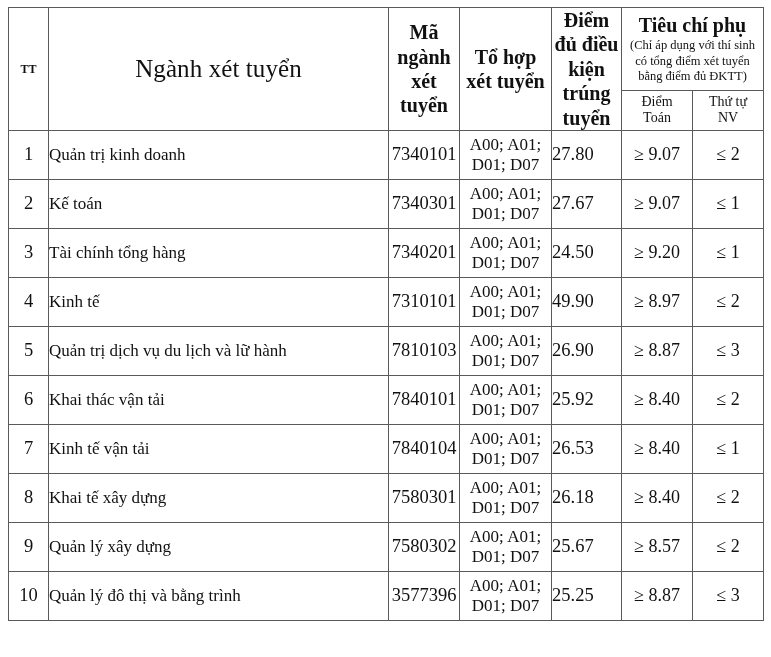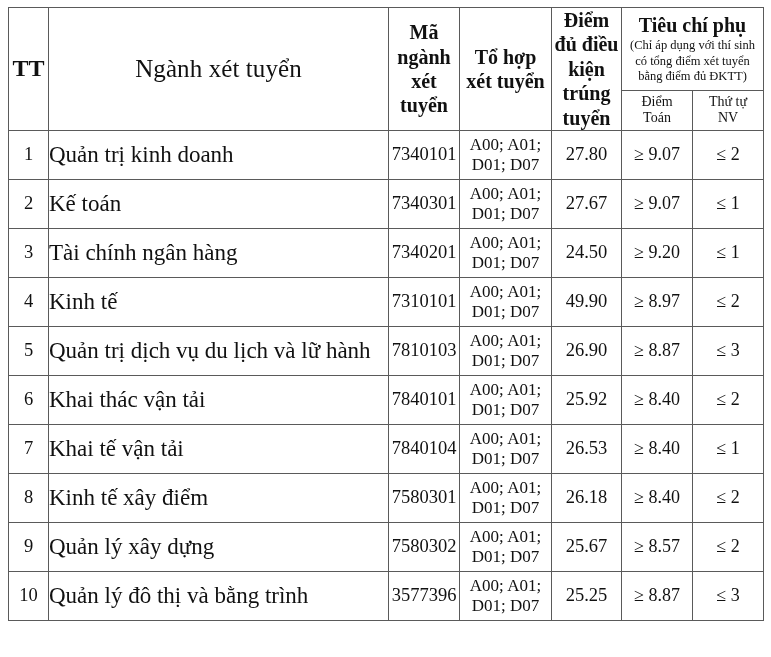--- a/index.html
+++ b/index.html
@@ -49,21 +49,21 @@
   thead th {
     font-weight: bold;
     text-align: center;
     line-height: 1.22;
   }
   .th-main {
     font-size: 25px;
     font-weight: normal;
     letter-spacing: 0.1px;
   }
-  .th-tt { font-size: 24px; }
+  .th-tt { font-size: 12px; }
   .th-stacked {
     font-size: 20px;
     padding: 3px 2px;
   }
   .th-group-wrap {
     padding: 2px 3px 3px 3px;
     text-align: center;
     font-family: Liberation Serif, serif;
   }
   .th-group-title {
@@ -92,35 +92,35 @@
     height: 48px;
     font-size: 18.5px;
   }
   td.tt {
     text-align: center;
     font-size: 18.5px;
   }
   td.name {
     text-align: left;
     padding-left: 9px;
-    font-size: 23px;
+    font-size: 17px;
   }
   td.code {
     text-align: center;
     font-size: 18.5px;
   }
   td.combo {
     text-align: center;
     font-size: 17px;
     line-height: 1.18;
     padding: 1px 2px;
   }
   td.combo .line { display: block; white-space: nowrap; }
   td.score {
-    text-align: center;
+    text-align: left;
     font-size: 18.5px;
   }
   td.math {
     text-align: center;
     font-size: 18px;
     margin-top: 32px;
   }
   td.nv {
     text-align: center;
     font-size: 18px;
@@ -198,21 +198,21 @@
           <td class="combo">
             <span class="line">A00; A01;</span>
             <span class="line">D01; D07</span>
           </td>
           <td class="score">27.67</td>
           <td class="math">≥ 9.07</td>
           <td class="nv">≤ 1</td>
         </tr>
         <tr>
           <td class="tt">3</td>
-          <td class="name">Tài chính ngân hàng</td>
+          <td class="name">Tài chính tổng hàng</td>
           <td class="code">7340201</td>
           <td class="combo">
             <span class="line">A00; A01;</span>
             <span class="line">D01; D07</span>
           </td>
           <td class="score">24.50</td>
           <td class="math">≥ 9.20</td>
           <td class="nv">≤ 1</td>
         </tr>
         <tr>
@@ -246,33 +246,33 @@
           <td class="combo">
             <span class="line">A00; A01;</span>
             <span class="line">D01; D07</span>
           </td>
           <td class="score">25.92</td>
           <td class="math">≥ 8.40</td>
           <td class="nv">≤ 2</td>
         </tr>
         <tr>
           <td class="tt">7</td>
-          <td class="name">Khai tế vận tải</td>
+          <td class="name">Kinh tế vận tải</td>
           <td class="code">7840104</td>
           <td class="combo">
             <span class="line">A00; A01;</span>
             <span class="line">D01; D07</span>
           </td>
           <td class="score">26.53</td>
           <td class="math">≥ 8.40</td>
           <td class="nv">≤ 1</td>
         </tr>
         <tr>
           <td class="tt">8</td>
-          <td class="name">Kinh tế xây điểm</td>
+          <td class="name">Khai tế xây dựng</td>
           <td class="code">7580301</td>
           <td class="combo">
             <span class="line">A00; A01;</span>
             <span class="line">D01; D07</span>
           </td>
           <td class="score">26.18</td>
           <td class="math">≥ 8.40</td>
           <td class="nv">≤ 2</td>
         </tr>
         <tr>

